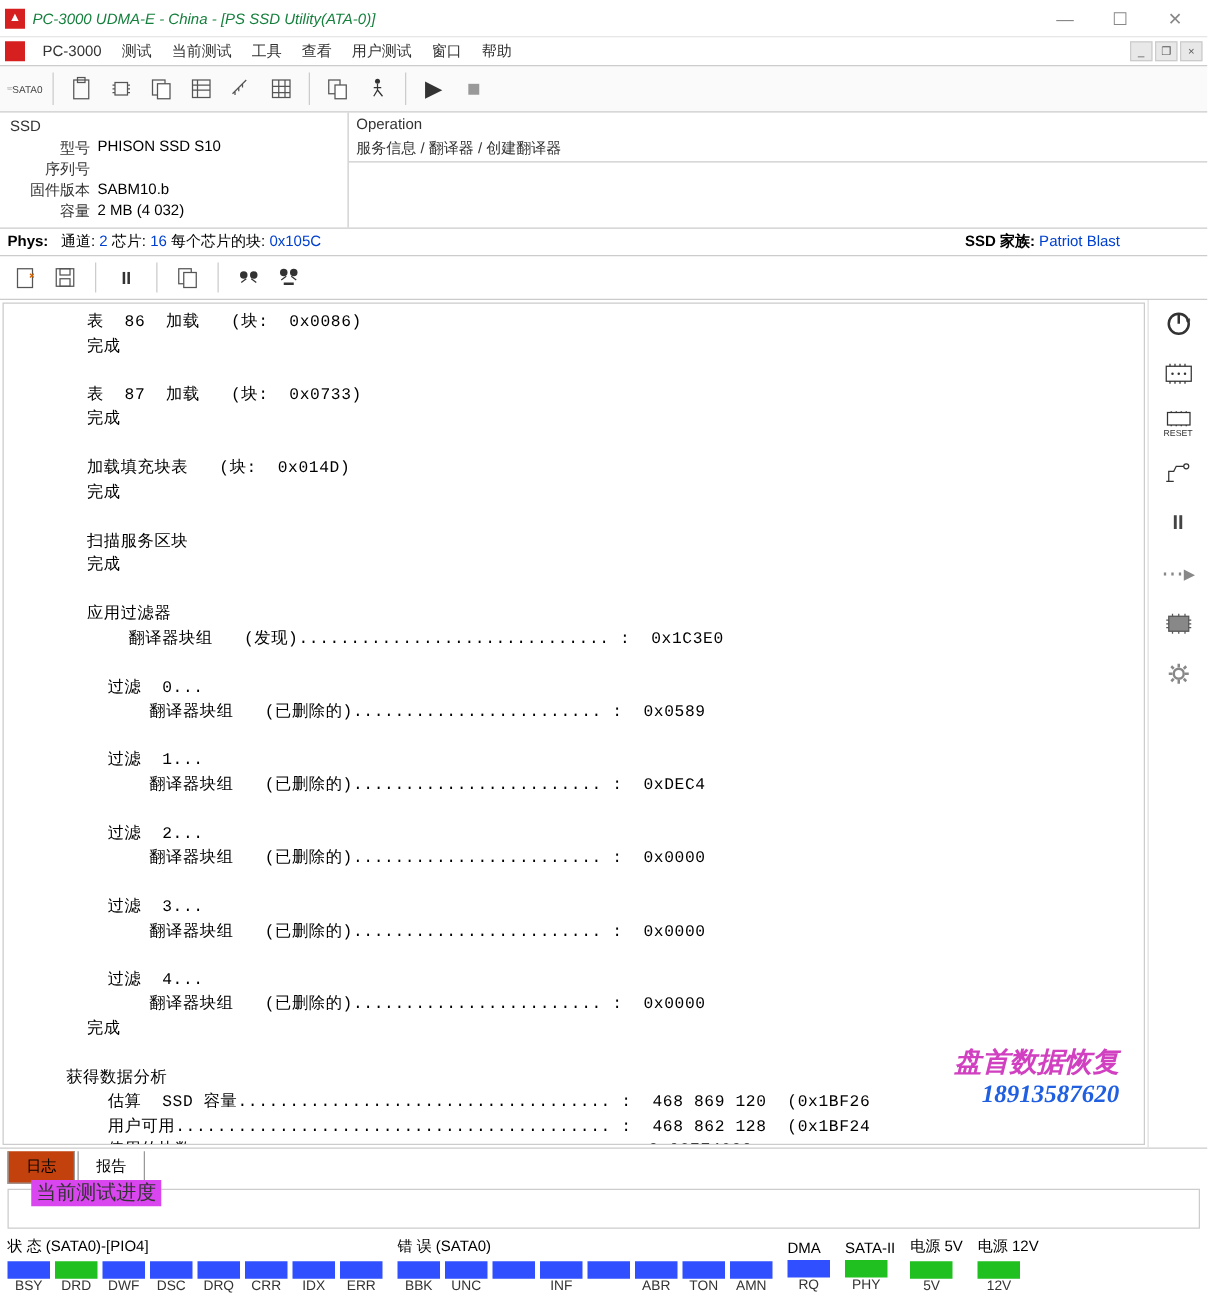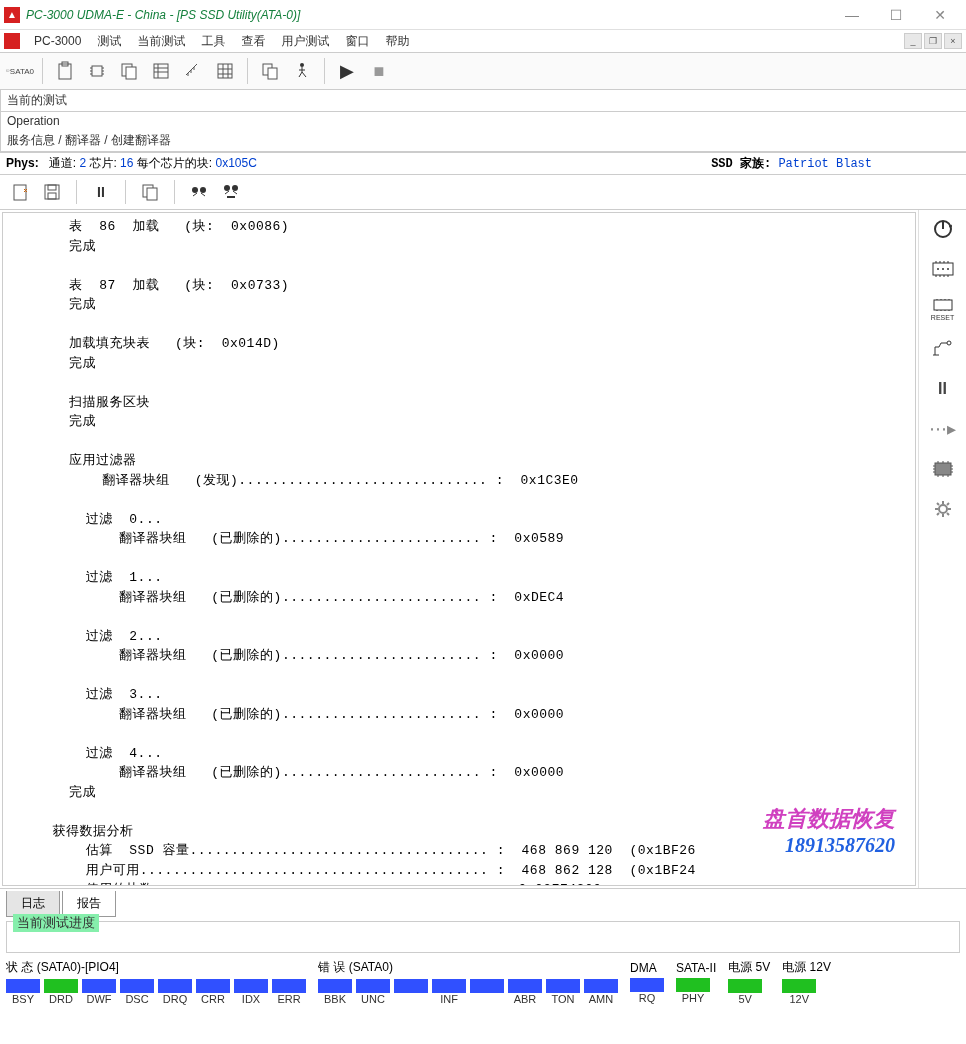--- a/index.html
+++ b/index.html
@@ -28,42 +28,42 @@
 .ssd-panel .grp { font-size: 12px; color: #333; margin-bottom: 2px; }
 .ssd-panel .row { display: flex; font-size: 12px; }
 .ssd-panel .lbl { width: 70px; text-align: right; padding-right: 6px; color: #333; }
 .test-panel { flex: 1; border-left: 1px solid #ccc; }
 .test-panel .grp { padding: 2px 6px; font-size: 12px; color: #333; border-bottom: 1px solid #ccc; }
 .test-panel .line { padding: 2px 6px; font-size: 12px; color: #333; border-bottom: 1px solid #ccc; }
 
 .phys-bar { padding: 2px 6px; font-size: 12px; display: flex; }
 .phys-bar b { font-weight: bold; }
 .phys-bar .blue { color: #0040d0; }
-.phys-bar .right { margin-left: auto; margin-right: 88px; font-family: Liberation Mono, monospace; }
+.phys-bar .right { margin-left: auto; margin-right: 64px; }
 
 .toolbar2 { height: 36px; border-top: 1px solid #ccc; border-bottom: 1px solid #ccc; display: flex; align-items: center; padding: 0 8px; gap: 8px; }
 .toolbar2 .sep { width: 1px; height: 24px; background: #ccc; margin: 0 4px; }
 .t2btn { width: 24px; height: 24px; display: flex; align-items: center; justify-content: center; font-size: 16px; color: #333; }
 
 .main-area { display: flex; height: 678px; }
 .log-pane { flex: 1; border: 1px solid #ccc; margin: 2px; overflow: auto; position: relative; }
 .log-pane pre { font-family: "NSimSun","SimSun","Courier New",monospace; font-size: 13px; line-height: 1.5; padding: 4px 8px; white-space: pre; letter-spacing: 0.5px; }
 .watermark { position: absolute; right: 20px; bottom: 28px; text-align: right; font-family: "KaiTi","STKaiti",serif; }
 .watermark .wm1 { color: #d040c0; font-size: 22px; font-style: italic; font-weight: bold; text-shadow: 1px 1px 0 #fff; }
 .watermark .wm2 { color: #2060e0; font-size: 20px; font-style: italic; font-weight: bold; text-shadow: 1px 1px 0 #fff; }
 
 .right-tools { width: 48px; border-left: 1px solid #e0e0e0; display: flex; flex-direction: column; align-items: center; padding-top: 4px; gap: 10px; }
 .rtbtn { width: 32px; height: 30px; display: flex; align-items: center; justify-content: center; font-size: 18px; color: #444; }
 
 .tabs { display: flex; padding: 2px 6px; gap: 2px; border-top: 1px solid #ccc; }
 .tab { padding: 4px 14px; border: 1px solid #999; background: #fff; font-size: 12px; border-top: none; }
-.tab.active { background: #e5e5e5; }
+.tab.active { background: #c2410c; }
 
 .progress-grp { margin: 2px 6px; border: 1px solid #ccc; padding: 10px 6px 6px; position: relative; }
-.progress-grp .glbl { position: absolute; top: -8px; left: 6px; background: #86efac; padding: 0 4px; font-size: 13px; color: #333; }
+.progress-grp .glbl { position: absolute; top: -8px; left: 18px; background: #d946ef; padding: 0 4px; font-size: 16px; color: #333; }
 
 .status-area { padding: 4px 6px; }
 .status-block { display: flex; flex-direction: column; }
 .status-blocks { display: flex; gap: 4px; }
 .status-label-row { display: flex; gap: 4px; }
 .sb { width: 34px; height: 14px; background: #3050ff; }
 .sb.green { background: #20c020; }
 .sl { width: 34px; font-size: 11px; text-align: center; color: #333; }
 
 svg { display: block; }
@@ -154,22 +154,40 @@
         <circle cx="9" cy="4" r="2" fill="#333"></circle>
         <path d="M9 6v5l-3 5M9 11l4 5M6 9h6" stroke="#333" fill="none"></path>
       </svg>
     </div>
   <div class="sep"></div>
   <div class="tbtn tbbig">▶</div>
   <div class="tbtn tbbig" style="color:#999">■</div>
 </div>
 
 <div class="info-row">
+  <div class="ssd-panel">
+    <div class="grp">SSD</div>
+    <div class="row">
+        <div class="lbl">型号</div>
+        <div>PHISON SSD S10</div>
+      </div>
+    <div class="row">
+        <div class="lbl">序列号</div>
+        <div></div>
+      </div>
+    <div class="row">
+        <div class="lbl">固件版本</div>
+        <div>SABM10.b</div>
+      </div>
+    <div class="row">
+        <div class="lbl">容量</div>
+        <div>2 MB (4 032)</div>
+      </div>
+  </div>
   <div class="test-panel">
-    <div class="grp">当前的测试</div>
     <div class="line" style="border-bottom:none">Operation</div>
     <div class="line">服务信息 / 翻译器 / 创建翻译器</div>
   </div>
 </div>
 
 <div class="phys-bar">
   <span><b>Phys:</b>&nbsp;&nbsp;&nbsp;<span>通道:</span> <span class="blue">2</span> <span>芯片:</span> <span class="blue">16</span> <span>每个芯片的块:</span> <span class="blue">0x105C</span></span>
   <span class="right"><b><span>SSD 家族:</span></b> <span class="blue">Patriot Blast</span></span>
 </div>
 

